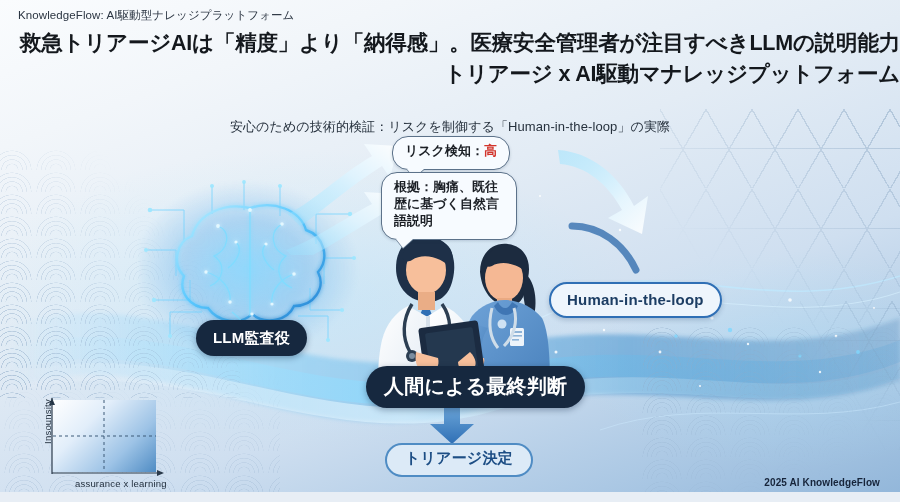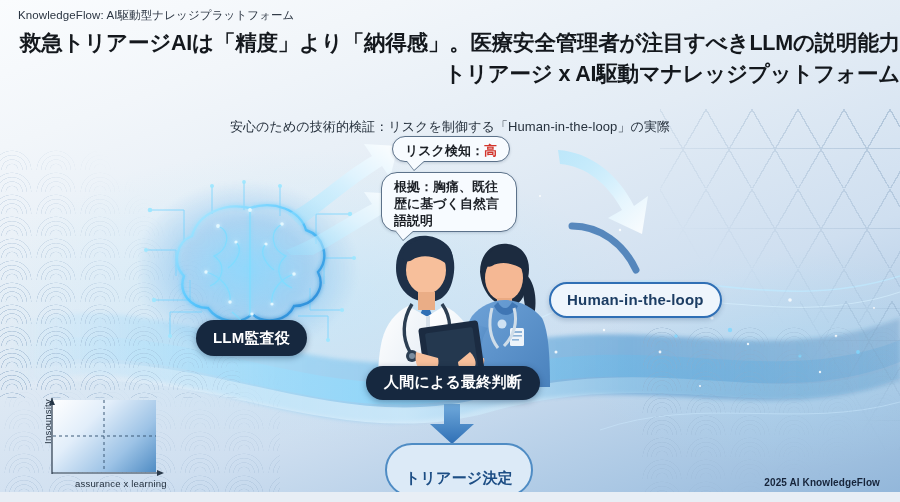--- a/index.html
+++ b/index.html
@@ -79,21 +79,21 @@
   }
   
   #people{position:absolute;left:352px;top:212px;width:200px;height:175px;}
 
   
   .flow{position:absolute;pointer-events:none;}
 
   
   .bubble{
     position:absolute;background:#f7fbff;border:1.6px solid #5c728a;
-    border-radius:16px;padding:5px 12px 2px;
+    border-radius:16px;padding:5px 12px 10px;
     font-size:13px;font-weight:bold;color:#1b1f25;line-height:1.32;
     box-shadow:0 1px 3px rgba(25,50,80,.18);white-space:nowrap;
   }
   .bubble:after{
     content:"";position:absolute;left:14px;bottom:-9px;
     width:0;height:0;border-left:7px solid transparent;border-right:10px solid transparent;
     border-top:9px solid #f7fbff;
     filter:drop-shadow(0 1.6px 0 #5c728a);
   }
   #bubble-risk{left:392px;top:136px;}
@@ -109,22 +109,22 @@
     background:#16283f;color:#ffffff;
     box-shadow:0 2px 6px rgba(10,30,60,.35);
   }
   .pill-light{
     background:#eef5fc;color:#1c3d63;border:2px solid #2f6fb5;
     box-shadow:0 2px 5px rgba(20,50,90,.22);
     margin-top:28px;
   }
   #pill-llm{left:196px;top:320px;padding:9px 17px 8px;font-size:15px;}
   #pill-hitl{left:549px;top:254px;padding:7px 16px 8px;font-size:15px;}
-  #pill-human{left:366px;top:366px;padding:7px 18px 8px;font-size:15px;}
-  #pill-triage{left:385px;top:443px;padding:24px 18px 7px;font-size:15px;
+  #pill-human{left:366px;top:366px;padding:7px 18px 8px;font-size:20px;}
+  #pill-triage{left:385px;top:443px;padding:4px 18px 7px;font-size:15px;
     background:#dceaf7;color:#1d4e85;border:2px solid #4f8cc4;}
 
   
   #chart{position:absolute;left:30px;top:398px;width:150px;height:95px;}
   #chart-ylabel{
     position:absolute;left:-14px;top:18px;width:62px;
     transform:rotate(-90deg);transform-origin:center center;
     font-size:9.5px;color:#1d2a38;text-align:center;letter-spacing:.2px;
   }
   #chart-xlabel{

